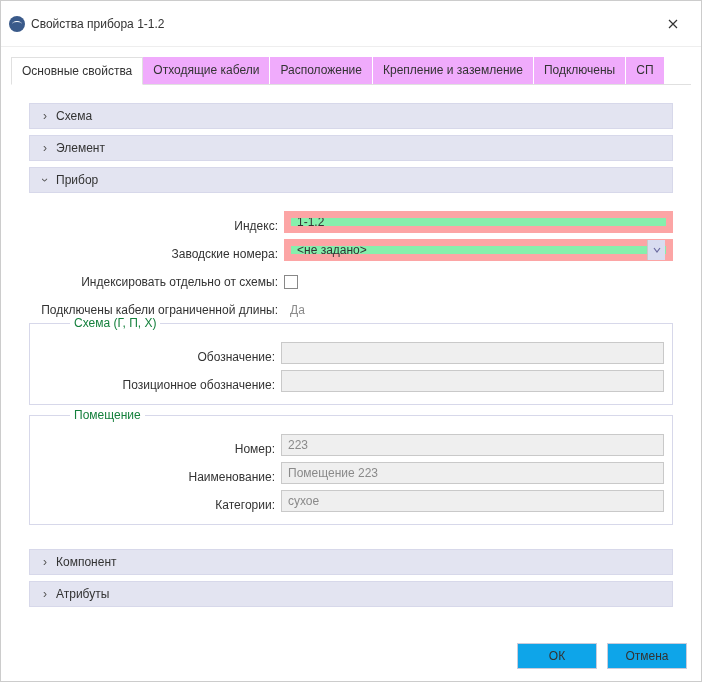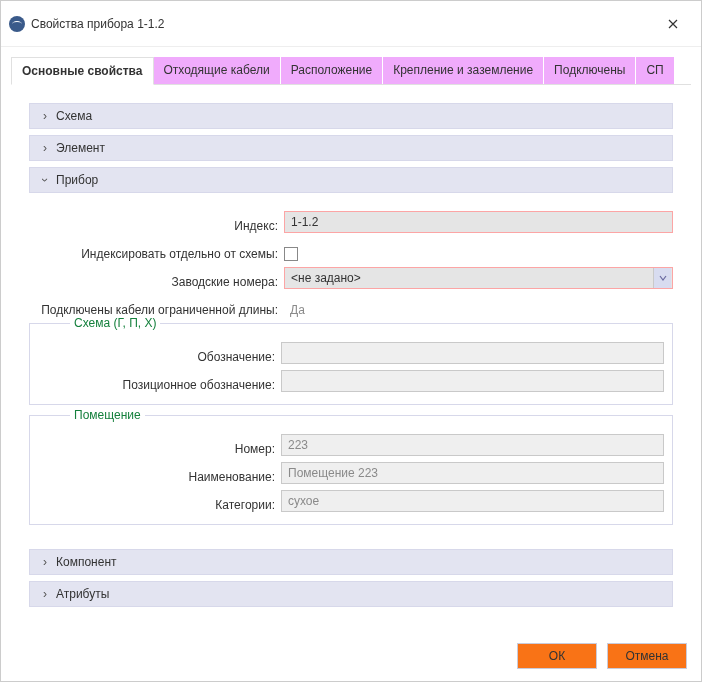--- a/index.html
+++ b/index.html
@@ -7,43 +7,43 @@
 .window { width: 702px; height: 682px; border: 1px solid #ccc; background: #fff; display: flex; flex-direction: column; }
 .titlebar { height: 46px; display: flex; align-items: center; padding: 0 8px; border-bottom: 1px solid #eee; }
 .titlebar-icon { width: 16px; height: 16px; border-radius: 50%; background: #3a5a8a; margin-right: 6px; position: relative; }
 .titlebar-icon::after { content: ""; position: absolute; top: 5px; left: 3px; width: 10px; height: 5px; border-top: 1.5px solid #fff; border-radius: 50% 50% 0 0; }
 .titlebar-text { flex: 1; color: #333; }
 .close-btn { width: 40px; height: 28px; display: flex; align-items: center; justify-content: center; color: #333; cursor: pointer; }
 .close-btn svg { width: 10px; height: 10px; }
 .client { flex: 1; padding: 10px 10px 0 10px; display: flex; flex-direction: column; }
 .tabs { display: flex; border-bottom: 1px solid #e0e0e0; }
 .tab { padding: 6px 10px; background: #f0abfc; color: #333; cursor: pointer; border-right: 1px solid #fff; }
-.tab.active { background: #fff; border: 1px solid #e0e0e0; border-bottom: 1px solid #fff; margin-bottom: -1px; font-weight: bold; }
+.tab.active { background: #fff; border: 1px solid #e0e0e0; border-bottom: 1px solid #fff; margin-bottom: -1px; }
 .tab-body { flex: 1; padding: 18px 18px 0 18px; overflow: auto; }
 .section { margin-bottom: 6px; }
 .section-header { background: #e3e4f1; border: 1px solid #d7d8ea; height: 26px; display: flex; align-items: center; padding: 0 8px; cursor: pointer; color: #333; }
 .chev { width: 14px; display: inline-block; text-align: center; margin-right: 4px; color: #555; }
 .section-body { padding: 14px 0 8px 0; }
 .row { display: flex; align-items: flex-end; height: 26px; margin-bottom: 2px; }
 .label { width: 255px; text-align: right; padding-right: 6px; color: #333; }
 .field { flex: 1; }
 .field input[type="text"], .field .select, .field .readonly {
-  width: 100%; height: 22px; border: 1px solid #fca5a5; background: #e5e5e5; padding: 0 6px; color: #333;
+  width: 100%; height: 22px; border: 7px solid #fca5a5; background: #86efac; padding: 0 6px; color: #333;
 }
 .field .readonly { background: #efefef; color: #8a8a8a; border: 1px solid #c9c9c9; display: flex; align-items: center; }
 .field .static { color: #8a8a8a; padding-left: 6px; }
 .select { display: flex; align-items: center; justify-content: space-between; }
 .select-val { color: #333; }
 .select-btn { width: 18px; height: 20px; background: #d8dcf0; border-left: 1px solid #c9c9c9; display: flex; align-items: center; justify-content: center; margin-right: -5px; }
 .select-btn svg { width: 8px; height: 8px; }
 .checkbox { width: 14px; height: 14px; border: 1px solid #888; background: #fff; }
 .groupbox { border: 1px solid #d7d8ea; margin: 6px 0 10px 0; padding: 14px 8px 10px 8px; position: relative; }
 .groupbox-title { position: absolute; top: -8px; left: 8px; background: #fff; padding: 0 4px; color: #15803d; margin-left: 32px; }
 .footer { height: 50px; border-top: 0; display: flex; align-items: center; justify-content: flex-end; padding: 0 14px; gap: 10px; background: #fff; }
-.btn { min-width: 80px; height: 26px; background: #f97316; border: 1px solid #c9cbda; color: #333; cursor: pointer; display: flex; align-items: center; justify-content: center; }
+.btn { min-width: 80px; height: 26px; background: #0ea5e9; border: 1px solid #c9cbda; color: #333; cursor: pointer; display: flex; align-items: center; justify-content: center; }
 </style>
 </head>
 <body>
 
 <div class="window">
   <div class="titlebar">
     <div class="titlebar-icon"></div>
     <div class="titlebar-text">Свойства прибора 1-1.2</div>
     <div class="close-btn">
       <svg viewBox="0 0 10 10">
@@ -84,38 +84,38 @@
           <span>Прибор</span>
         </div>
         <div class="section-body">
 
           <div class="row">
             <div class="label">Индекс:</div>
             <div class="field"><input type="text" value="1-1.2" style=""></div>
           </div>
 
           <div class="row">
-            <div class="label">Индексировать отдельно от схемы:</div>
-            <div class="field">
-                <div class="checkbox"></div>
-              </div>
-          </div>
-
-          <div class="row">
             <div class="label">Заводские номера:</div>
             <div class="field">
               <div class="select">
                 <span class="select-val">&lt;не задано&gt;</span>
                 <span class="select-btn">
                   <svg viewBox="0 0 8 8">
                       <path d="M1 2 L4 6 L7 2" stroke="#6a6aa0" stroke-width="1.2" fill="none"></path>
                     </svg>
                 </span>
               </div>
             </div>
+          </div>
+
+          <div class="row">
+            <div class="label">Индексировать отдельно от схемы:</div>
+            <div class="field">
+                <div class="checkbox"></div>
+              </div>
           </div>
 
           <div class="row">
             <div class="label">Подключены кабели ограниченной длины:</div>
             <div class="field"><span class="static">Да</span></div>
           </div>
 
           <div class="groupbox">
             <div class="groupbox-title">Схема (Г, П, Х)</div>
             <div class="row">

